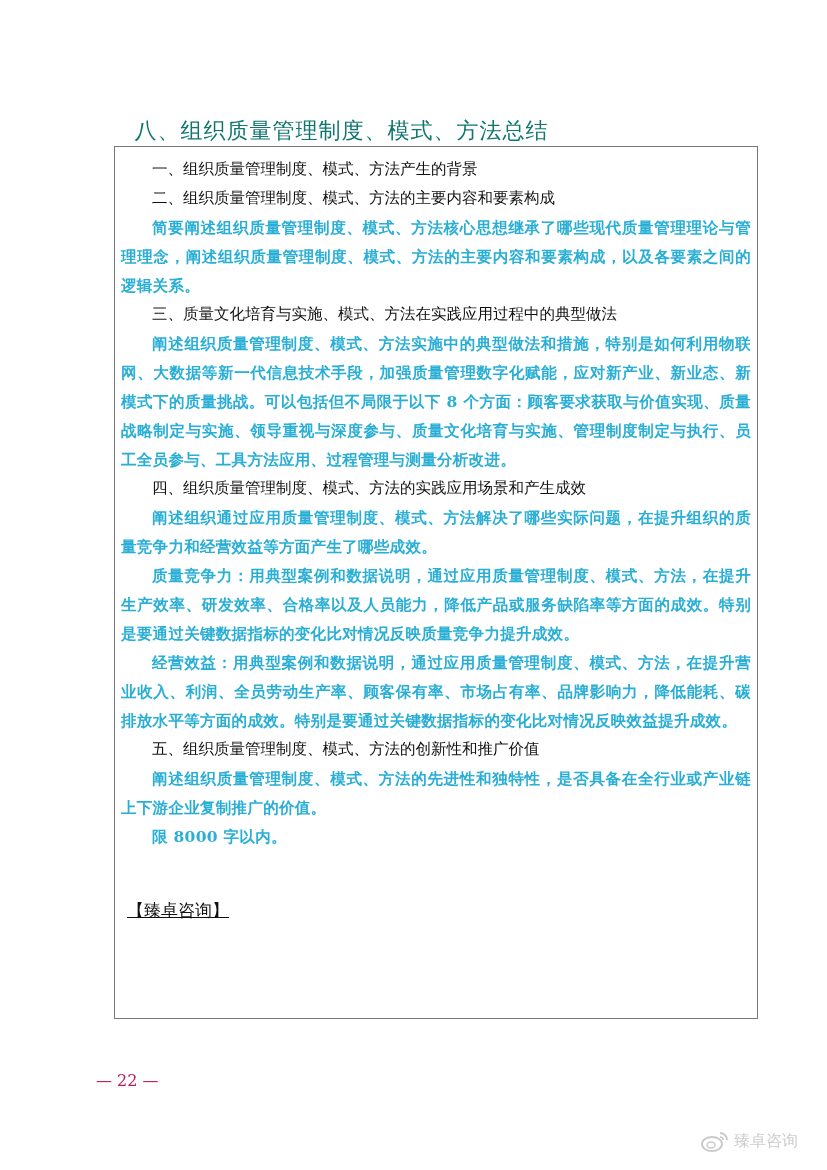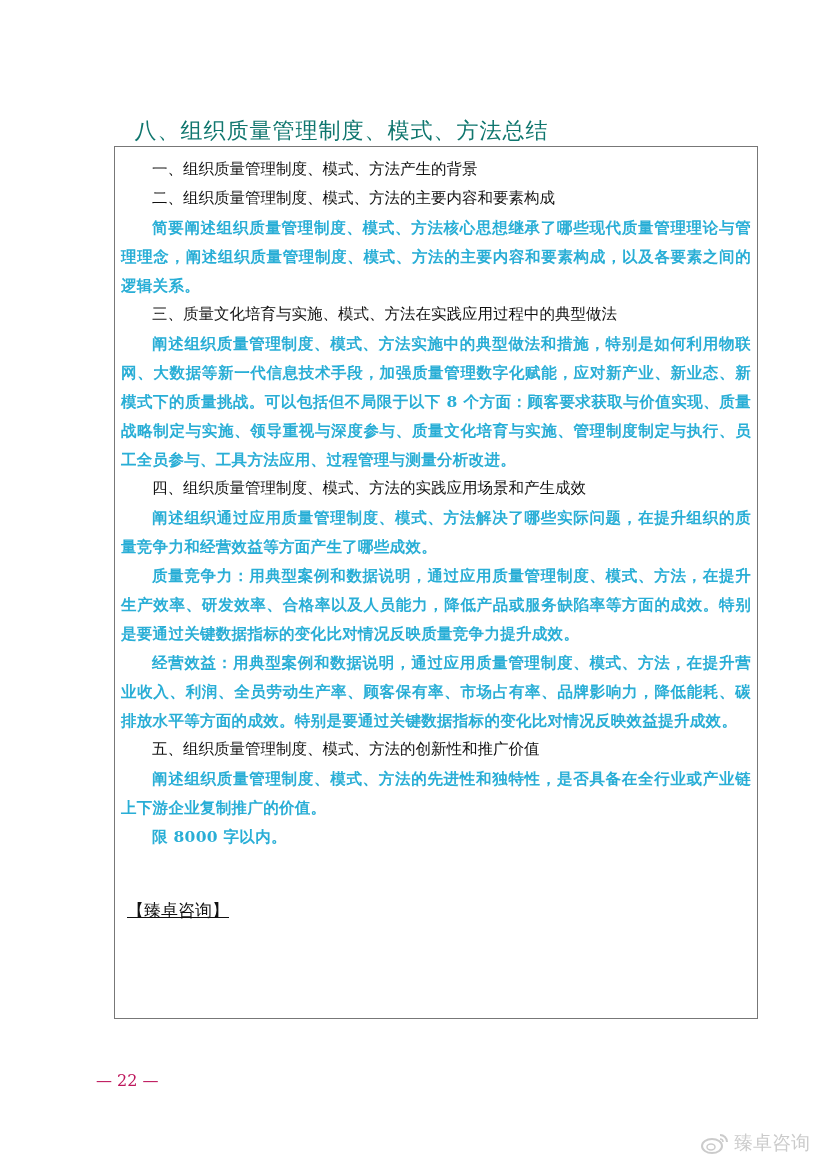--- a/index.html
+++ b/index.html
@@ -11,21 +11,21 @@
          border: 1.5px solid #777; box-sizing: border-box; margin-left: 23px; }
   .content { position: absolute; left: 6px; right: 6px; top: 8px; }
   .h { font-size: 15.5px; line-height: 29px; text-indent: 31px; color: #111; font-weight: 500;
        font-family: "DejaVu Sans", "Liberation Sans", sans-serif; }
   .p { font-size: 15.5px; line-height: 29px; text-indent: 31px; color: #29aed6; font-weight: bold;
        text-align: justify; letter-spacing: 0.3px; }
   .brand { position: absolute; left: 12px; top: 752px; font-size: 17px; color: #111; text-decoration: underline; }
   .page-num { position: absolute; left: 96px; top: 1071px; font-size: 16px; color: #be185d;
               font-family: "DejaVu Serif", "Liberation Serif", serif; }
   .watermark { position: absolute; left: 700px; top: 1130px; display: flex; align-items: center; gap: 4px;
-               color: rgba(190,190,190,0.8); font-size: 19px; font-family: "DejaVu Sans", sans-serif; }
+               color: rgba(190,190,190,0.8); font-size: 16px; font-family: "DejaVu Sans", sans-serif; }
   .wb-icon { width: 30px; height: 22px; }
 </style>
 </head>
 <body>
 
 <div class="title">八、组织质量管理制度、模式、方法总结</div>
 
 <div class="box">
   <div class="content">
     <div class="h">一、组织质量管理制度、模式、方法产生的背景</div>

